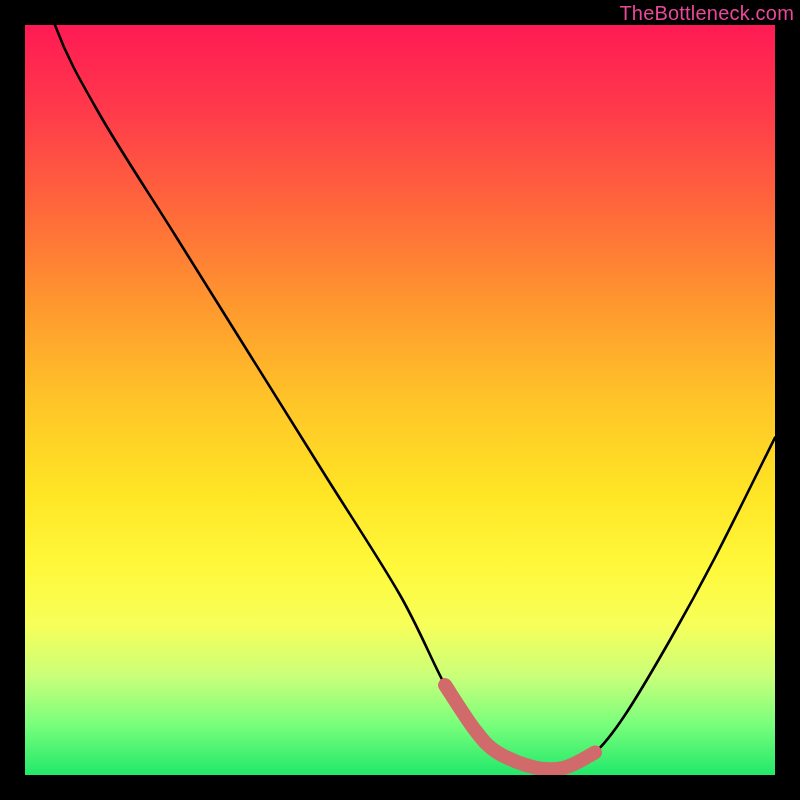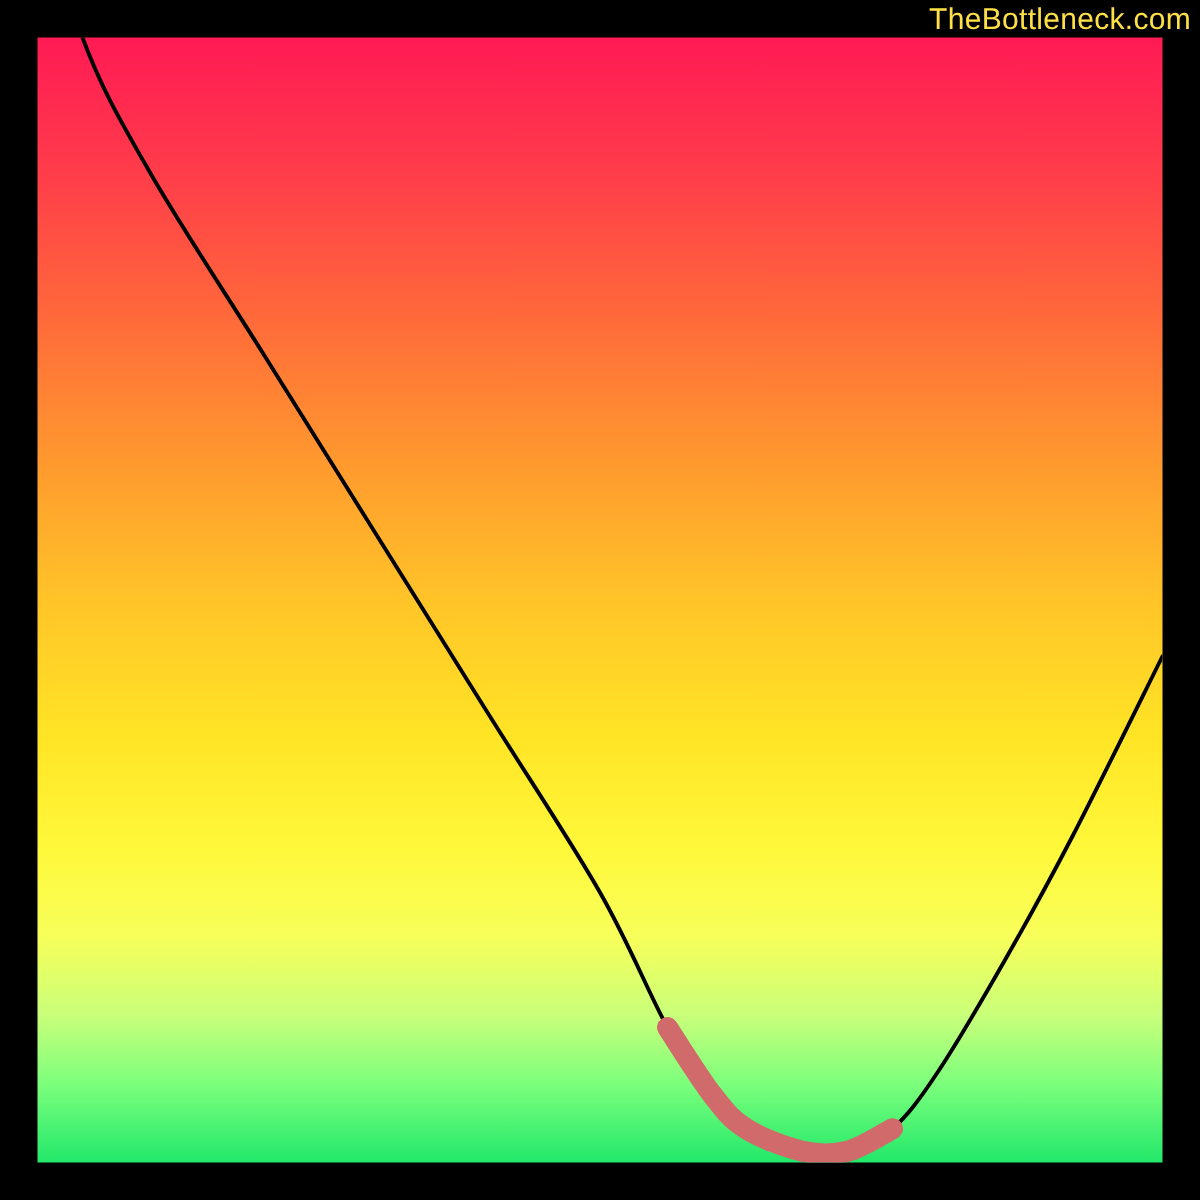--- a/index.html
+++ b/index.html
@@ -36,21 +36,21 @@
       #f7ff5a 80%,
       #c8ff7a 87%,
       #7cff7c 93%,
       #22e86a 100%
     );
   }
   .attribution {
     position: absolute;
     top: 2px;
     right: 6px;
-    color: #fde047;
+    color: #ec4899;
     font-size: 20px;
     font-weight: 500;
     letter-spacing: 0.2px;
   }
   svg.curve {
     position: absolute;
     left: 0;
     top: 0;
     width: 750px;
     height: 750px;

